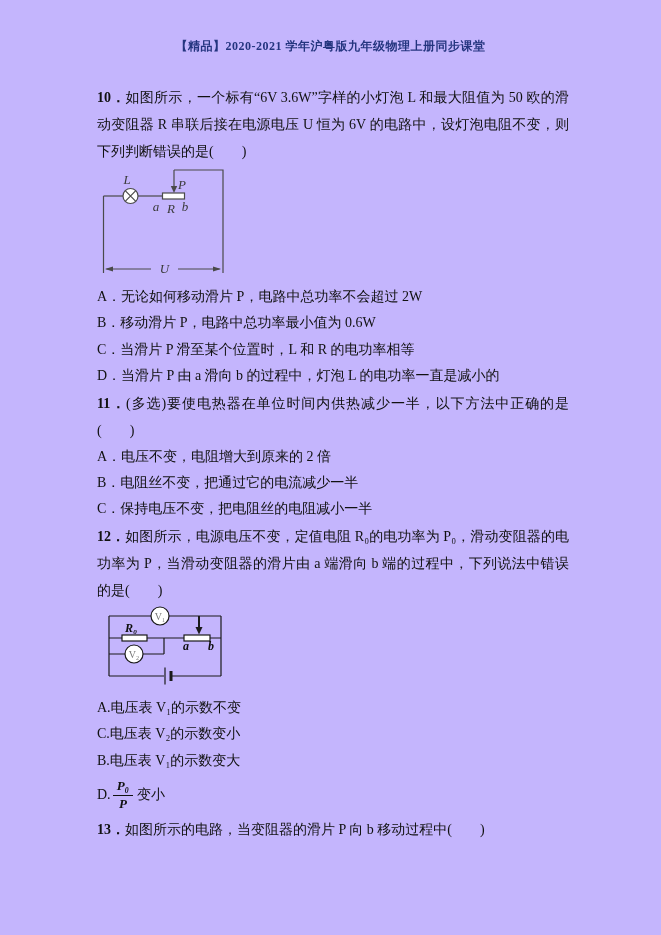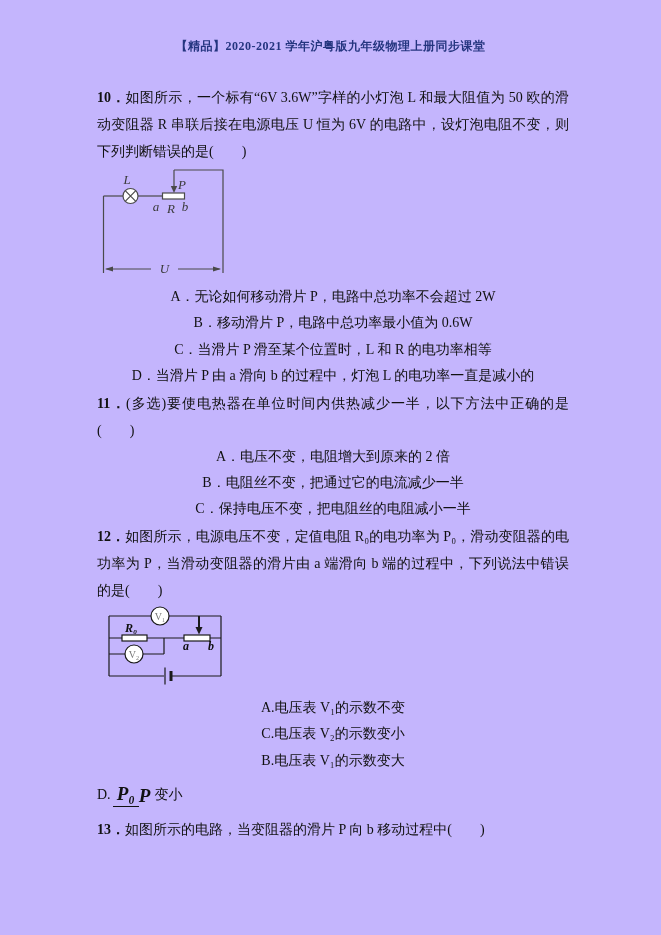--- a/index.html
+++ b/index.html
@@ -32,47 +32,46 @@
     margin: 0;
     font-size: 14px;
     line-height: 27px;
     text-align: justify;
   }
   p.opt {
     margin: 0;
     font-size: 14px;
     line-height: 26.4px;
     white-space: nowrap;
-    text-align: center;
   }
   .qnum { font-weight: bold; }
   .circuit1-wrap { margin: 2px 0 7px 3px; line-height: 0; }
   .circuit2-wrap { margin: 1px 0 8px 10px; line-height: 0; }
   svg { display: block; }
   svg text {
     font-family: "Liberation Serif", "DejaVu Serif", serif;
   }
   .c1-label { font-style: italic; font-size: 13px; fill: #3a3a3a; }
   .c2-bold { font-style: italic; font-weight: bold; font-size: 12px; fill: #0d0d0d; }
   .c2-meter { font-size: 10px; fill: #787878; }
   .opt-frac {
     display: flex;
     align-items: center;
     height: 42px;
     font-size: 14px;
     margin: 0;
   }
   .frac {
     display: inline-flex;
-    flex-direction: row;
+    flex-direction: column;
     align-items: center;
     margin: 0 4px 0 2px;
     font-weight: bold;
     font-style: italic;
-    font-size: 19px;
+    font-size: 13px;
     line-height: 1.15;
   }
   .frac .num { border-bottom: 1.5px solid #111; padding: 0 4px 1px; }
   .frac .den { padding-top: 1px; }
 </style>
 </head>
 <body>
 
 <div class="page">
 

